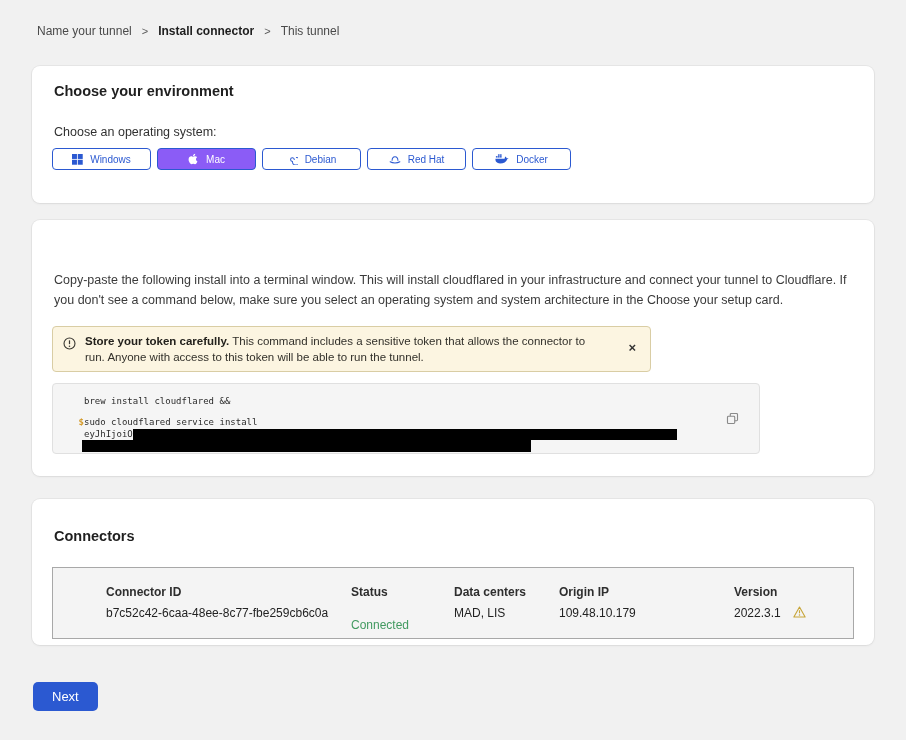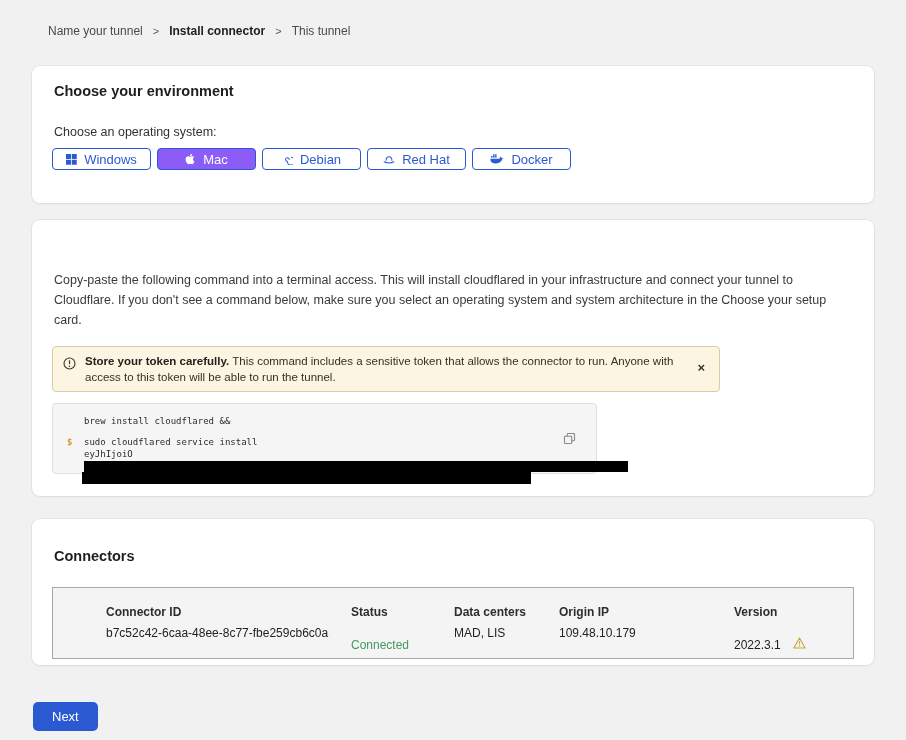--- a/index.html
+++ b/index.html
@@ -5,21 +5,21 @@
   * { box-sizing: border-box; }
   html, body {
     margin: 0; padding: 0;
     width: 906px; height: 740px;
     background: #f1f1f1;
     font-family: "Liberation Sans", sans-serif;
     color: #222;
   }
   
   .breadcrumb {
-    padding: 24px 0 0 48px;
+    padding: 24px 0 0 37px;
     font-size: 12px;
     color: #4a4a4a;
     display: flex; align-items: center; gap: 10px;
   }
   .crumb { cursor: default; }
   .crumb.active { font-weight: 700; color: #1d1d1d; }
   .sep { color: #5a5a5a; font-size: 11px; }
   
   .card {
     background: #ffffff;
@@ -39,64 +39,65 @@
   .os-label { margin: 26px 0 9px 2px; font-size: 12.5px; color: #313131; }
   .os-row { display: flex; gap: 6px; }
   .os-btn {
     width: 99px; height: 22px;
     display: inline-flex; align-items: center; justify-content: center; gap: 7px;
     background: #ffffff;
     border: 1px solid #2b59d1;
     border-radius: 4px;
     color: #2b59d1;
     font-family: "Liberation Sans", sans-serif;
-    font-size: 13px;
+    font-size: 10px;
     cursor: pointer;
     padding: 0;
   }
   .os-btn.selected { background: #8b5cf6; color: #ffffff; gap: 8px; }
   .os-ic { display: inline-flex; align-items: center; }
   
   #card-install { margin-top: 17px; padding: 28px 20px 22px; }
   .desc {
     margin: 22px 0 0 2px;
     font-size: 12.5px;
     line-height: 20px;
     color: #3a3a3a;
     max-width: 795px;
   }
   .banner {
     margin-top: 16px;
-    width: 668px;
+    width: 599px;
     background: #fcf5e1;
     border: 1px solid #d9cda4;
     border-radius: 4px;
     padding: 6px 10px 6px 10px;
     display: flex; align-items: flex-start; gap: 9px;
   }
   .banner-icon { margin-top: 3px; flex: 0 0 auto; }
   .banner-text { flex: 1 1 auto; font-size: 11.5px; line-height: 16px; color: #32302a; padding-right: 8px; }
   .banner-text .b { font-weight: 700; color: #23211c; }
   .banner-close {
     flex: 0 0 auto;
     background: none; border: none; cursor: pointer;
     font-size: 13px; font-weight: 700; color: #333;
     line-height: 30px; padding: 0 4px;
   }
   .codeblock {
     margin-top: 11px;
-    width: 545px; height: 71px;
+    width: 708px; height: 71px;
     background: #f5f5f5;
     border: 1px solid #e0e0e0;
     border-radius: 4px;
     padding: 11px 14px 0;
     position: relative;
     font-family: "DejaVu Sans Mono", monospace;
     font-size: 9px;
     color: #2b2b2b;
+    text-align: right;
   }
   .cline { display: flex; line-height: 12px; }
   .cline .gut { width: 17px; flex: 0 0 auto; color: #d49a2a; font-weight: 700; }
   .cline.first { margin-bottom: 9px; }
   .redact { display: inline-block; background: #000; height: 11px; vertical-align: middle; }
   .redact.r1 { width: 544px; }
   .redact.r2 { width: 449px; height: 12px; margin-left: -2px; }
   .copy-btn {
     position: absolute; top: 26px; right: 18px;
     background: none; border: none; cursor: pointer; padding: 2px;
@@ -111,21 +112,21 @@
     padding: 17px 0 0 53px;
   }
   .trow {
     display: grid;
     grid-template-columns: 245px 103px 105px 175px 1fr;
     font-size: 12px;
   }
   .trow.thead { font-weight: 700; color: #2e2e2e; }
   .trow.tdata { margin-top: 7px; color: #222; }
   .green { color: #429a60; margin-top: 12px; }
-  .version-cell { display: inline-flex; align-items: flex-end; gap: 12px; }
+  .version-cell { display: inline-flex; align-items: flex-start; gap: 12px; }
   
   .next-btn {
     margin: 37px 0 0 33px;
     height: 29px;
     padding: 0 19px;
     background: #2b59d1;
     color: #ffffff;
     border: none; border-radius: 5px;
     font-family: "Liberation Sans", sans-serif;
     font-size: 13px;
@@ -203,21 +204,21 @@
           </svg>
       </span>
       <span>Docker</span>
     </button>
 
   </div>
 </section>
 
 
 <section class="card" id="card-install">
-  <p class="desc">Copy-paste the following command into a terminal access. This will install cloudflared in your infrastructure and connect your tunnel to Cloudflare. If you don't see a command below, make sure you select an operating system and system architecture in the Choose your setup card.</p>
+  <p class="desc">Copy-paste the following install into a terminal window. This will install cloudflared in your infrastructure and connect your tunnel to Cloudflare. If you don't see a command below, make sure you select an operating system and system architecture in the Choose your setup card.</p>
 
   <div class="banner">
     <span class="banner-icon">
       <svg viewBox="0 0 14 14" width="13" height="13">
           <circle cx="7" cy="7" r="5.9" fill="none" stroke="#3a3832" stroke-width="1.2"></circle>
           <line x1="7" y1="3.6" x2="7" y2="7.7" stroke="#3a3832" stroke-width="1.3"></line>
           <circle cx="7" cy="9.9" r="0.85" fill="#3a3832"></circle>
         </svg>
     </span>
     <span class="banner-text"><span class="b">Store your token carefully.</span><span> This command includes a sensitive token that allows the connector to run. Anyone with access to this token will be able to run the tunnel.</span></span>

